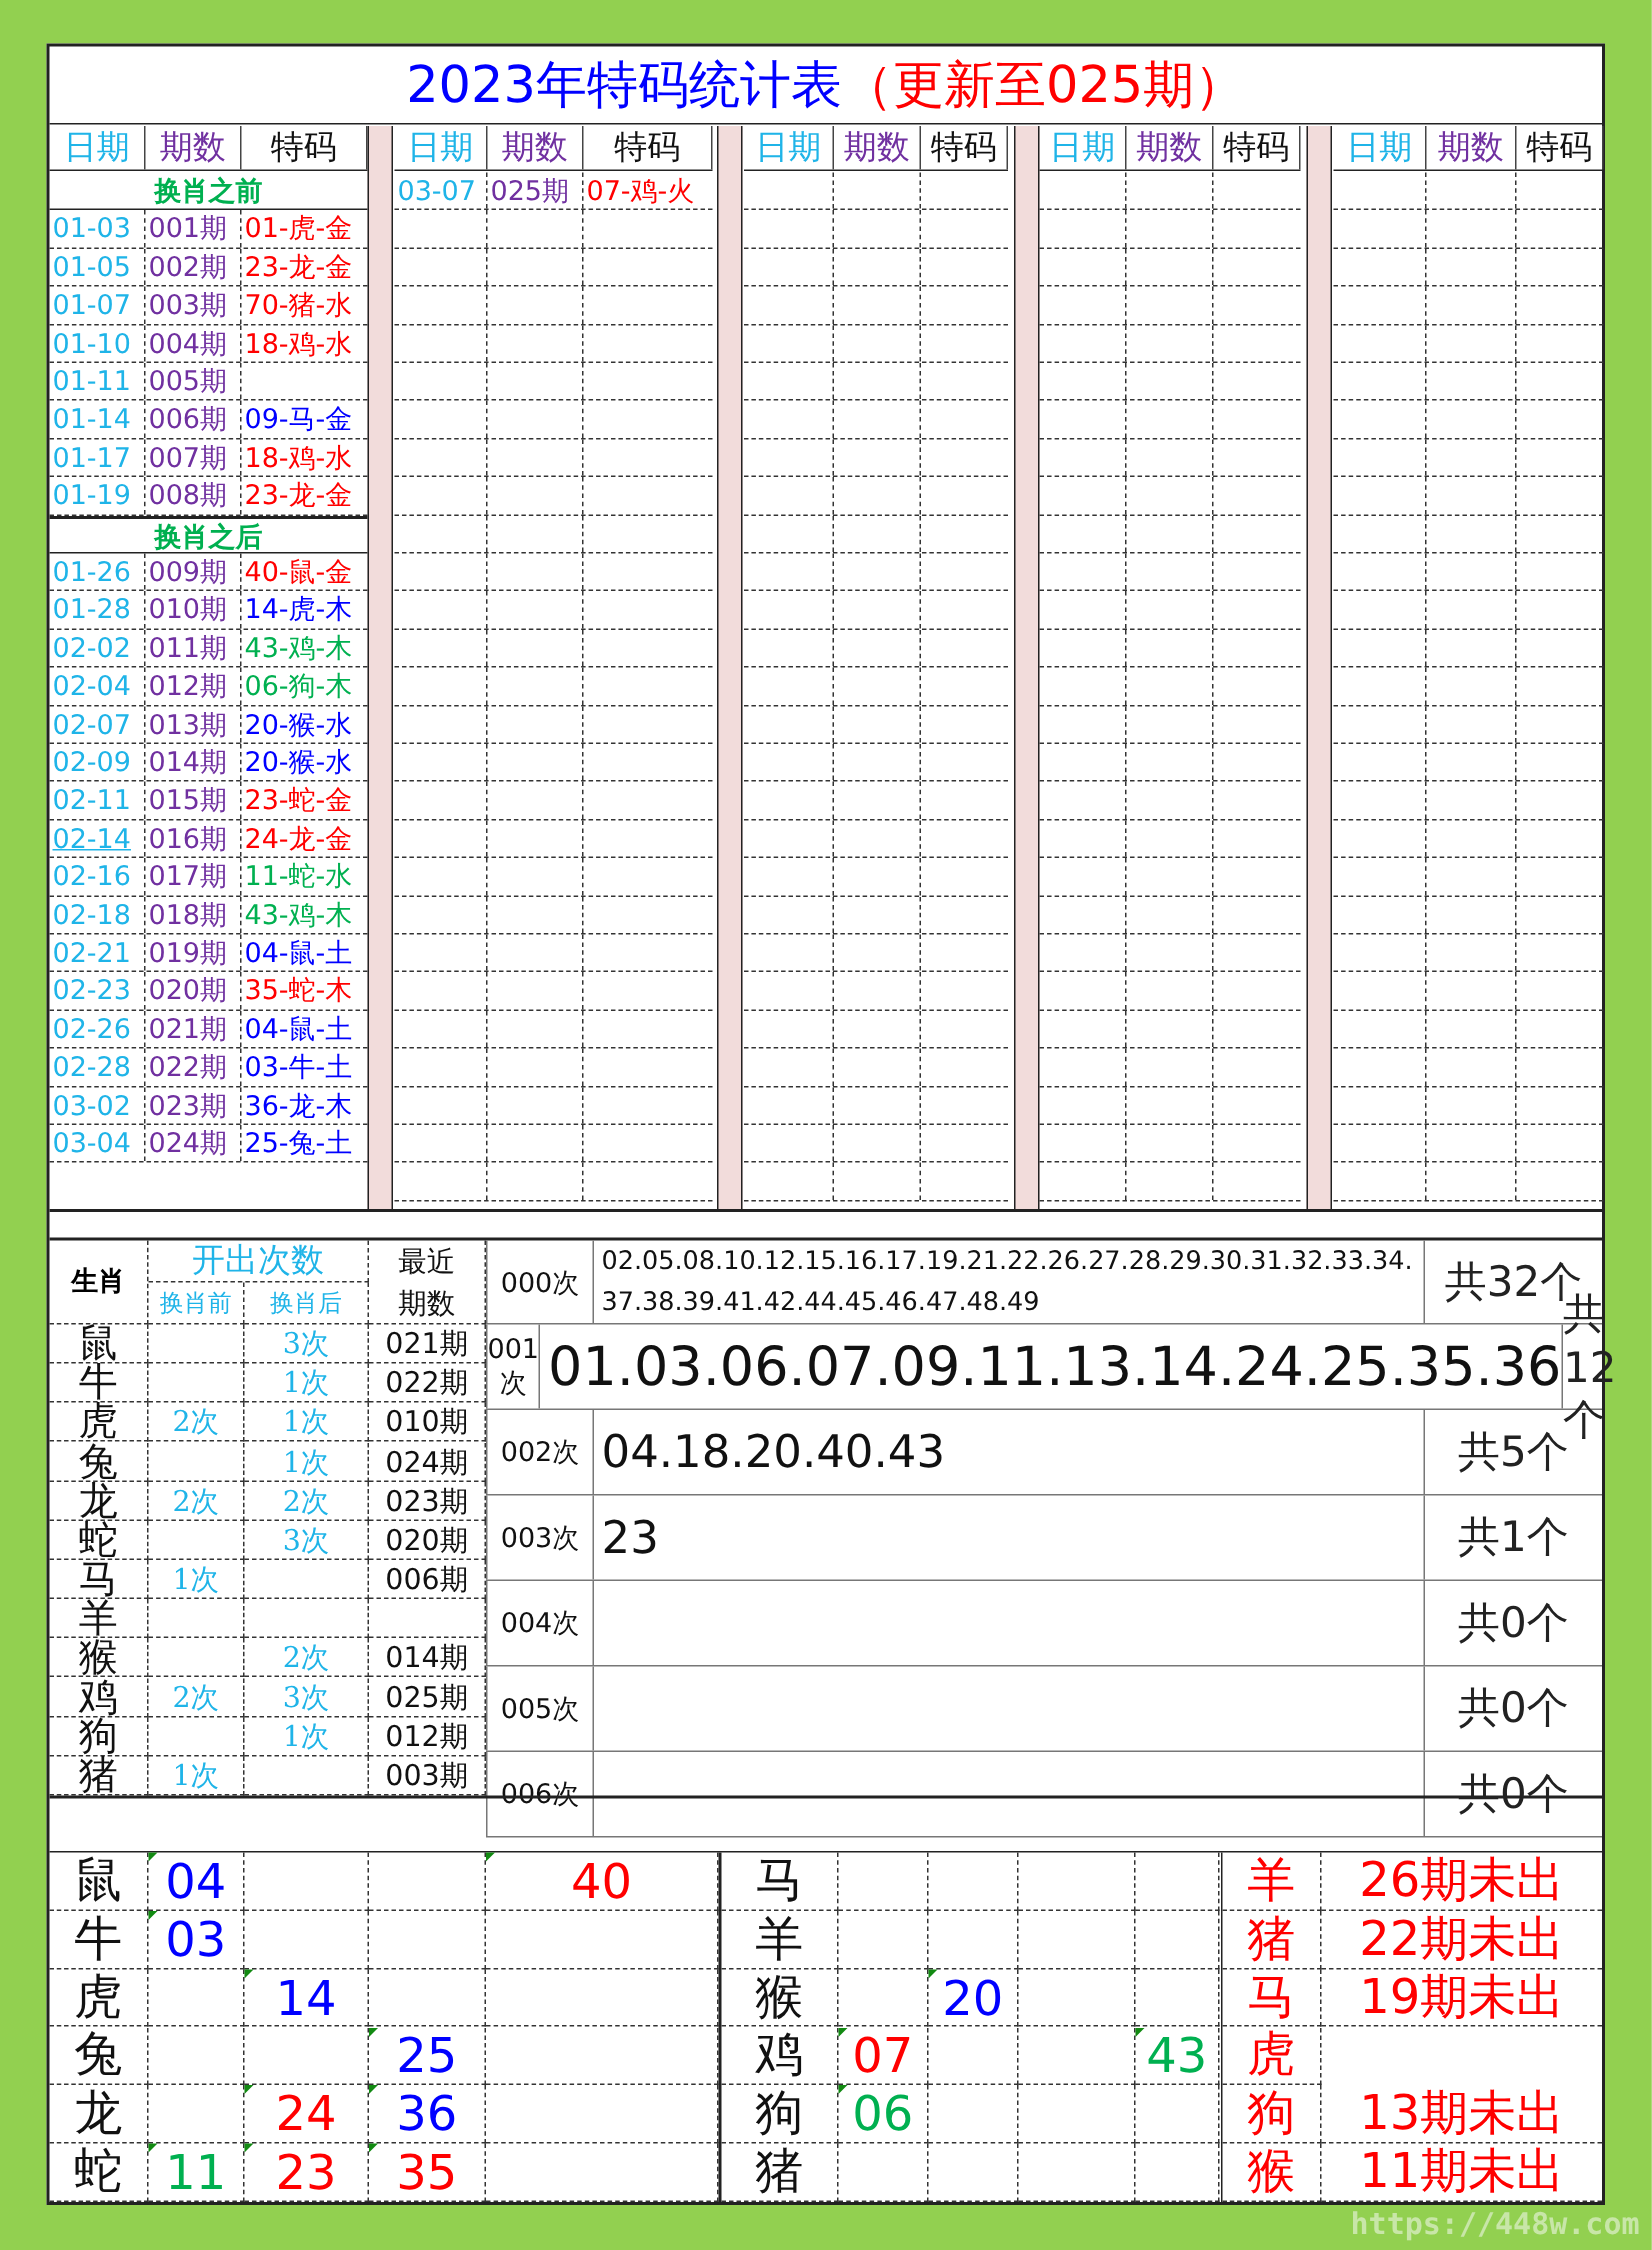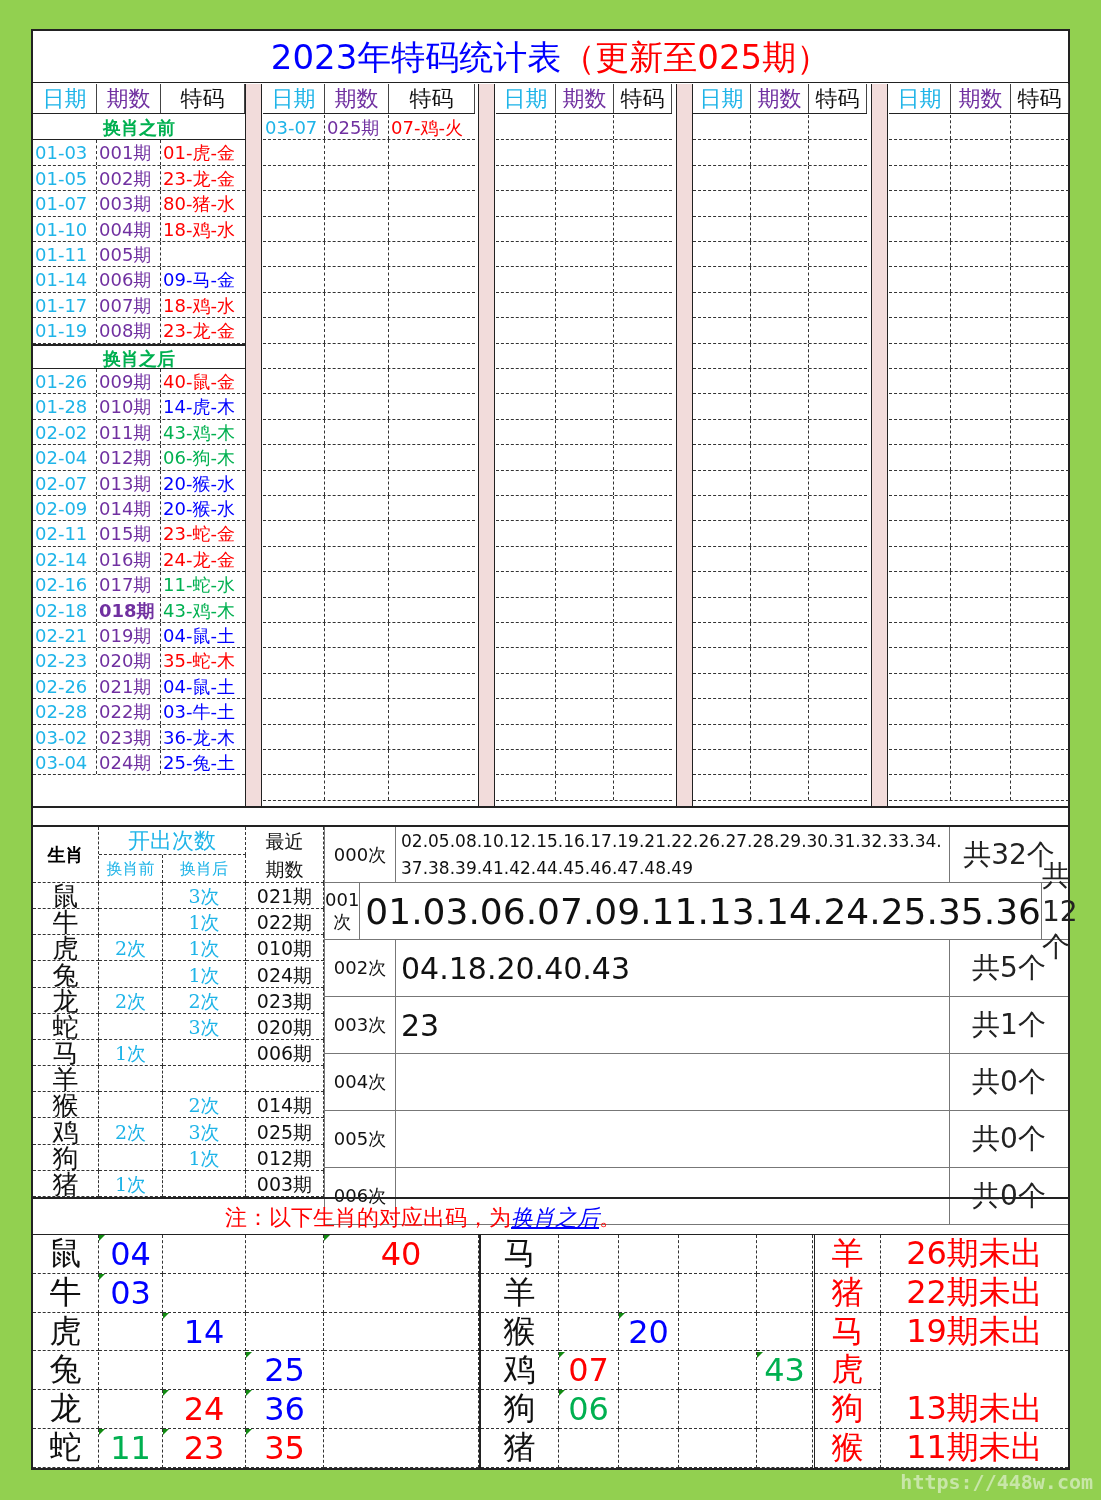--- a/index.html
+++ b/index.html
@@ -149,21 +149,20 @@
         <div class="tot">共0个</div>
       </div>
       <div class="freq" style="top: 341px; height: 57px;">
         <div class="lbl">006次</div>
         <div class="nums" style="font-size: 30px;"></div>
         <div class="tot">共0个</div>
       </div>
     </div>
 
   <div class="abs note">
-    <div class="txt"><span>注：以下生肖的对应出码，为</span><a>换肖之后</a><span>。</span></div>
   </div>
 
   <div class="abs bgrid" id="bgrid">
       <div class="bcell bz" style="left: 0px; top: 0px; width: 66px; height: 38.8333px;">鼠</div>
       <div class="bcell blue tri" style="left: 66px; top: 0px; width: 64px; height: 38.8333px;">04</div>
       <div class="bcell " style="left: 130px; top: 0px; width: 83px; height: 38.8333px;"></div>
       <div class="bcell " style="left: 213px; top: 0px; width: 78px; height: 38.8333px;"></div>
       <div class="bcell red tri" style="left: 291px; top: 0px; width: 155px; height: 38.8333px;">40</div>
       <div class="bcell bz" style="left: 0px; top: 38.8333px; width: 66px; height: 38.8333px;">牛</div>
       <div class="bcell blue tri" style="left: 66px; top: 38.8333px; width: 64px; height: 38.8333px;">03</div>
@@ -251,21 +250,21 @@
         <div style="width: 84px;"><span class="red">01-虎-金</span></div>
       </div>
       <div class="row" style="top: 81.8px;">
         <div class="c-date" style="width: 64px;">01-05</div>
         <div class="c-period" style="width: 64px;">002期</div>
         <div style="width: 84px;"><span class="red">23-龙-金</span></div>
       </div>
       <div class="row" style="top: 107.2px;">
         <div class="c-date" style="width: 64px;">01-07</div>
         <div class="c-period" style="width: 64px;">003期</div>
-        <div style="width: 84px;"><span class="red">80-猪-水</span></div>
+        <div style="width: 84px;"><span class="red">70-猪-水</span></div>
       </div>
       <div class="row" style="top: 132.6px;">
         <div class="c-date" style="width: 64px;">01-10</div>
         <div class="c-period" style="width: 64px;">004期</div>
         <div style="width: 84px;"><span class="red">18-鸡-水</span></div>
       </div>
       <div class="row" style="top: 158px;">
         <div class="c-date" style="width: 64px;">01-11</div>
         <div class="c-period" style="width: 64px;">005期</div>
         <div style="width: 84px; margin-top: 24px;"><span class="red">13-虎-木</span></div>
@@ -315,32 +314,32 @@
         <div class="c-date" style="width: 64px;">02-09</div>
         <div class="c-period" style="width: 64px;">014期</div>
         <div style="width: 84px;"><span class="blue">20-猴-水</span></div>
       </div>
       <div class="row" style="top: 437.4px;">
         <div class="c-date" style="width: 64px;">02-11</div>
         <div class="c-period" style="width: 64px;">015期</div>
         <div style="width: 84px;"><span class="red">23-蛇-金</span></div>
       </div>
       <div class="row" style="top: 462.8px;">
-        <div class="c-date" style="width: 64px;">02-14</div>
+        <div class="c-date" style="width: 64px; text-decoration: underline;">02-14</div>
         <div class="c-period" style="width: 64px;">016期</div>
         <div style="width: 84px;"><span class="red">24-龙-金</span></div>
       </div>
       <div class="row" style="top: 488.2px;">
         <div class="c-date" style="width: 64px;">02-16</div>
         <div class="c-period" style="width: 64px;">017期</div>
         <div style="width: 84px;"><span class="green">11-蛇-水</span></div>
       </div>
       <div class="row" style="top: 513.6px;">
         <div class="c-date" style="width: 64px;">02-18</div>
-        <div class="c-period" style="width: 64px; font-weight: bold;">018期</div>
+        <div class="c-period" style="width: 64px;">018期</div>
         <div style="width: 84px;"><span class="green">43-鸡-木</span></div>
       </div>
       <div class="row" style="top: 539px;">
         <div class="c-date" style="width: 64px;">02-21</div>
         <div class="c-period" style="width: 64px;">019期</div>
         <div style="width: 84px;"><span class="blue">04-鼠-土</span></div>
       </div>
       <div class="row" style="top: 564.4px;">
         <div class="c-date" style="width: 64px;">02-23</div>
         <div class="c-period" style="width: 64px;">020期</div>

